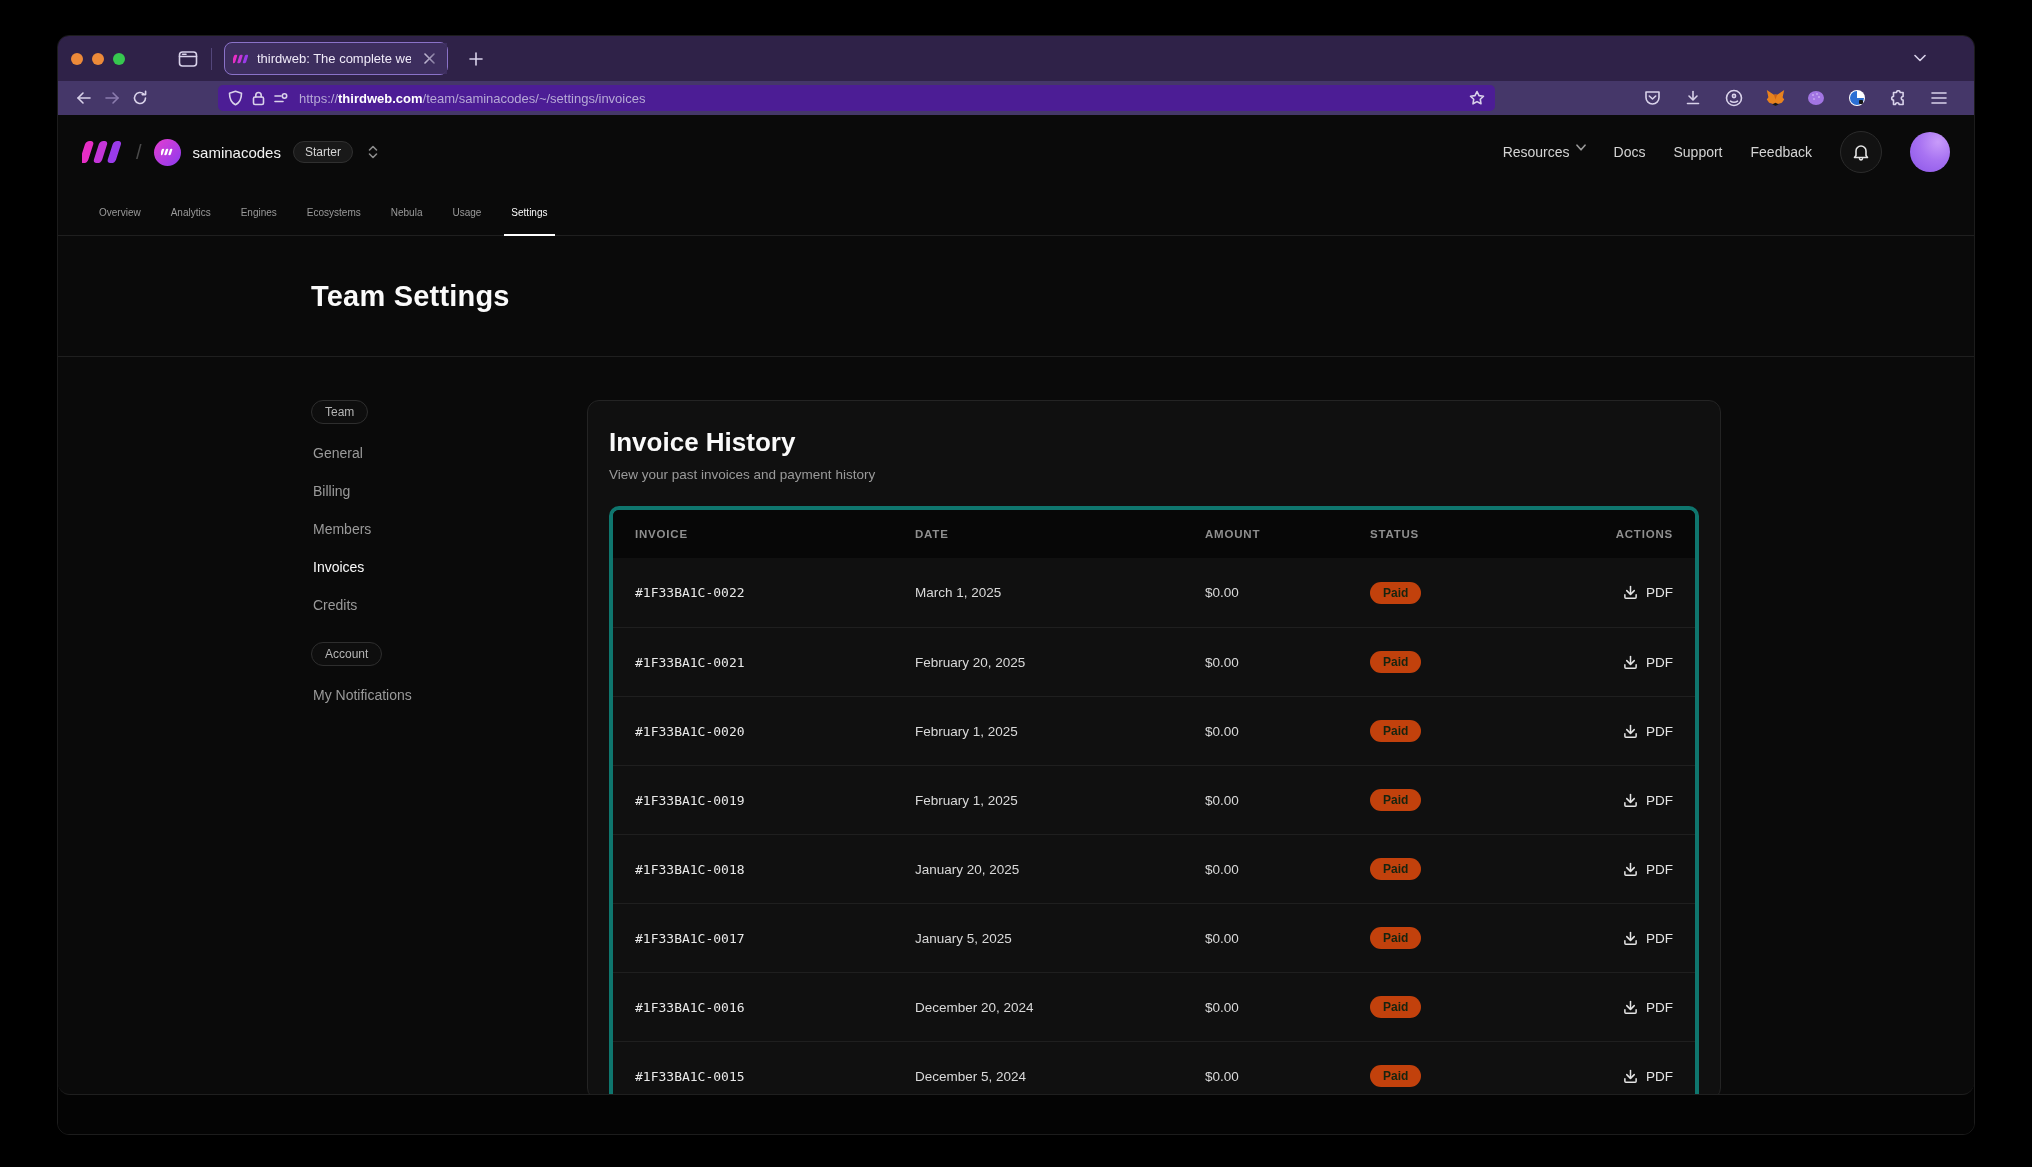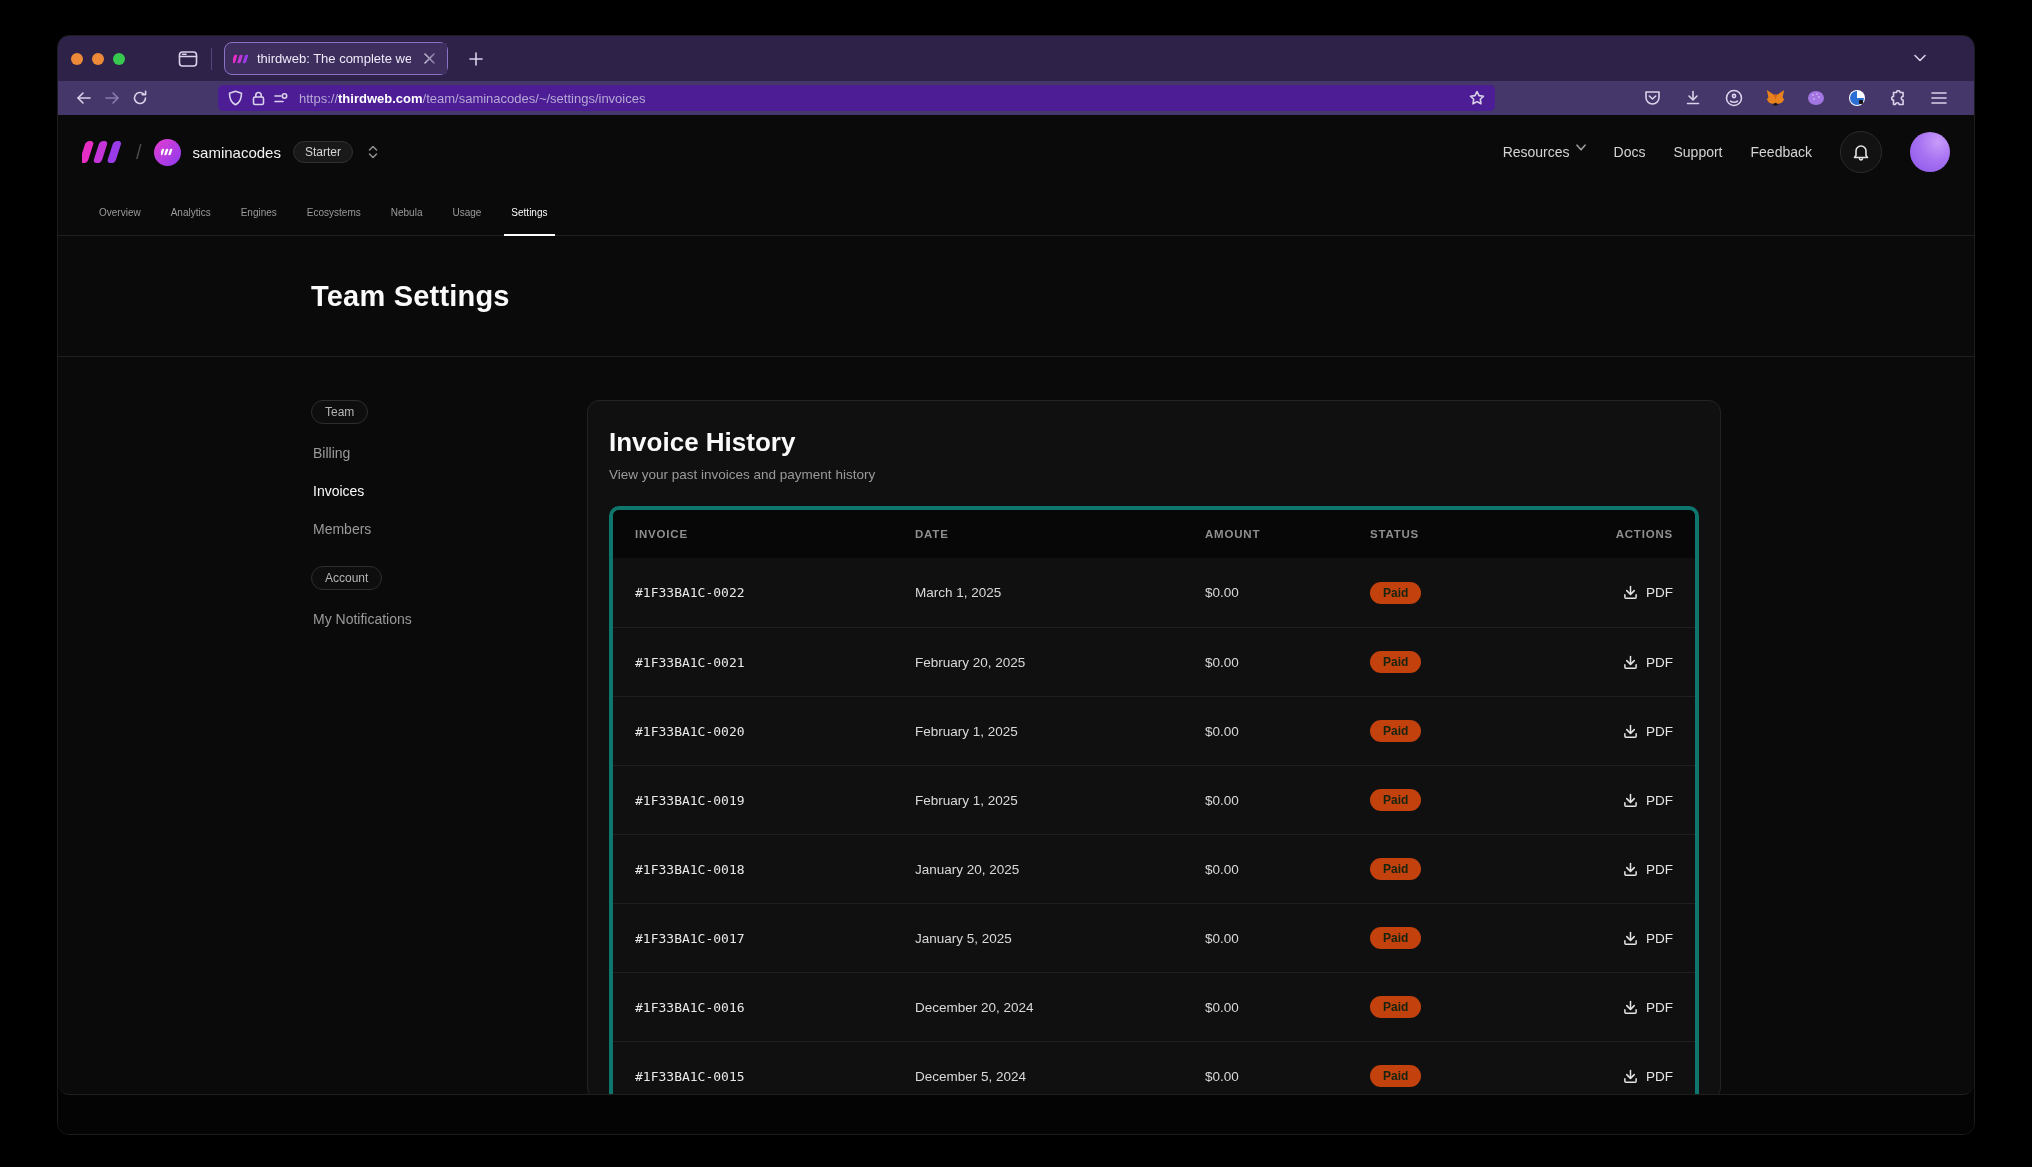--- a/index.html
+++ b/index.html
@@ -323,23 +323,25 @@
           <h1 class="page-title">Team Settings</h1>
         </div>
       </div>
 
       <div class="body-wrap">
         <div class="content">
 
           <aside class="sidebar">
             <span class="side-pill">Team</span>
             <ul class="side-list">
+              <li class="side-item">General</li>
               <li class="side-item">Billing</li>
+              <li class="side-item">Members</li>
               <li class="side-item active">Invoices</li>
-              <li class="side-item">Members</li>
+              <li class="side-item">Credits</li>
             </ul>
             <span class="side-pill second">Account</span>
             <ul class="side-list">
               <li class="side-item">My Notifications</li>
             </ul>
           </aside>
 
           <section class="card">
             <h2 class="card-title">Invoice History</h2>
             <p class="card-sub">View your past invoices and payment history</p>

